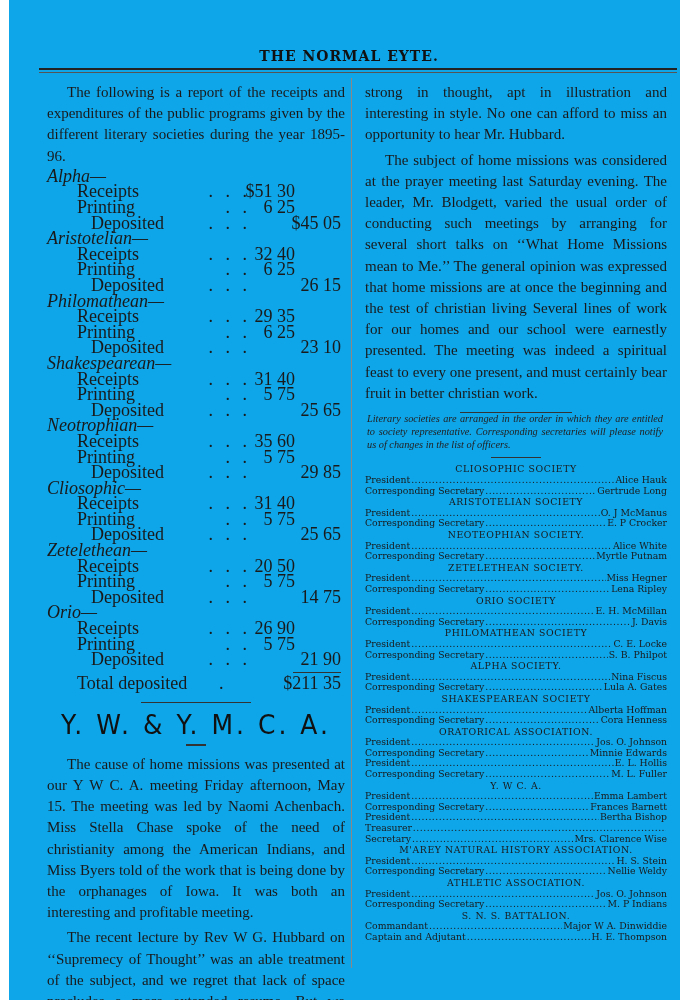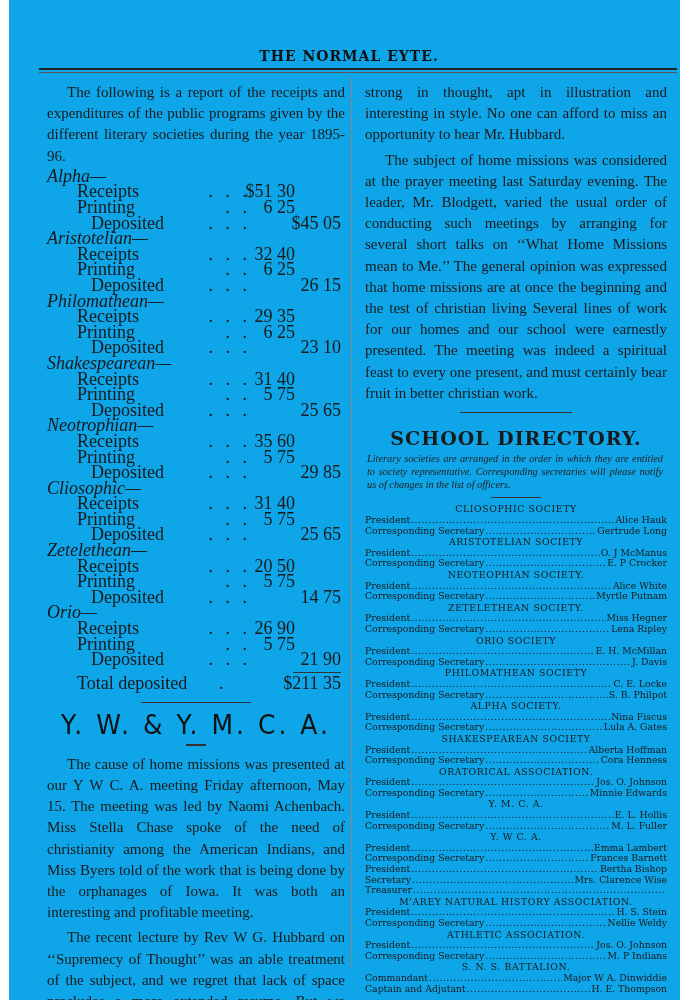--- a/index.html
+++ b/index.html
@@ -208,21 +208,20 @@
 
     <p class="prose"><span class="indent"></span><span>The cause of home missions was presented at our Y W C. A. meeting Friday afternoon, May 15. The meeting was led by Naomi Achenbach. Miss Stella Chase spoke of the need of christianity among the American Indians, and Miss Byers told of the work that is being done by the orphanages of Iowa. It was both an interesting and profitable meeting.</span></p>
     <p class="prose"><span class="indent"></span><span>The recent lecture by Rev W G. Hubbard on ‘‘Supremecy of Thought’’ was an able treatment of the subject, and we regret that lack of space precludes a more extended resume. But we simply voice the verdict of the audience when we describe the address as</span></p>
   </div>
 
   <div class="col-right">
     <p class="prose"><span>strong in thought, apt in illustration and interesting in style. No one can afford to miss an opportunity to hear Mr. Hubbard.</span></p>
     <p class="prose"><span class="indent"></span><span>The subject of home missions was considered at the prayer meeting last Saturday evening. The leader, Mr. Blodgett, varied the usual order of conducting such meetings by arranging for several short talks on ‘‘What Home Missions mean to Me.’’ The general opinion was expressed that home missions are at once the beginning and the test of christian living Several lines of work for our homes and our school were earnestly presented. The meeting was indeed a spiritual feast to every one present, and must certainly bear fruit in better christian work.</span></p>
 
     <div class="short-rule" style="width:112px;margin-top:8px"></div>
-    <div class="school-title">SCHOOL DIRECTORY.</div>
     <p class="school-note">Literary societies are arranged in the order in which they are entitled to society representative. Corresponding secretaries will please notify us of changes in the list of officers.</p>
     <div class="mid-rule"></div>
 
     <div class="dir" id="directory">
         <div class="org">CLIOSOPHIC SOCIETY</div>
         <div class="entry">
           <span class="role">President</span>
           <span class="leader"></span>
           <span class="name">Alice Hauk</span>
         </div>
@@ -312,21 +311,20 @@
         <div class="entry">
           <span class="role">President</span>
           <span class="leader"></span>
           <span class="name">Jos. O. Johnson</span>
         </div>
         <div class="entry">
           <span class="role">Corresponding Secretary</span>
           <span class="leader"></span>
           <span class="name">Minnie Edwards</span>
         </div>
-        <div class="org">Y. M. C. A.</div>
         <div class="entry">
           <span class="role">President</span>
           <span class="leader"></span>
           <span class="name">E. L. Hollis</span>
         </div>
         <div class="entry">
           <span class="role">Corresponding Secretary</span>
           <span class="leader"></span>
           <span class="name">M. L. Fuller</span>
         </div>
@@ -340,28 +338,28 @@
           <span class="role">Corresponding Secretary</span>
           <span class="leader"></span>
           <span class="name">Frances Barnett</span>
         </div>
         <div class="entry">
           <span class="role">President</span>
           <span class="leader"></span>
           <span class="name">Bertha Bishop</span>
         </div>
         <div class="entry">
+          <span class="role">Treasurer</span>
+          <span class="leader"></span>
+          <span class="name"></span>
+        </div>
+        <div class="entry">
           <span class="role">Secretary</span>
           <span class="leader"></span>
           <span class="name">Mrs. Clarence Wise</span>
-        </div>
-        <div class="entry">
-          <span class="role">Treasurer</span>
-          <span class="leader"></span>
-          <span class="name"></span>
         </div>
         <div class="org">M'AREY NATURAL HISTORY ASSOCIATION.</div>
         <div class="entry">
           <span class="role">President</span>
           <span class="leader"></span>
           <span class="name">H. S. Stein</span>
         </div>
         <div class="entry">
           <span class="role">Corresponding Secretary</span>
           <span class="leader"></span>

